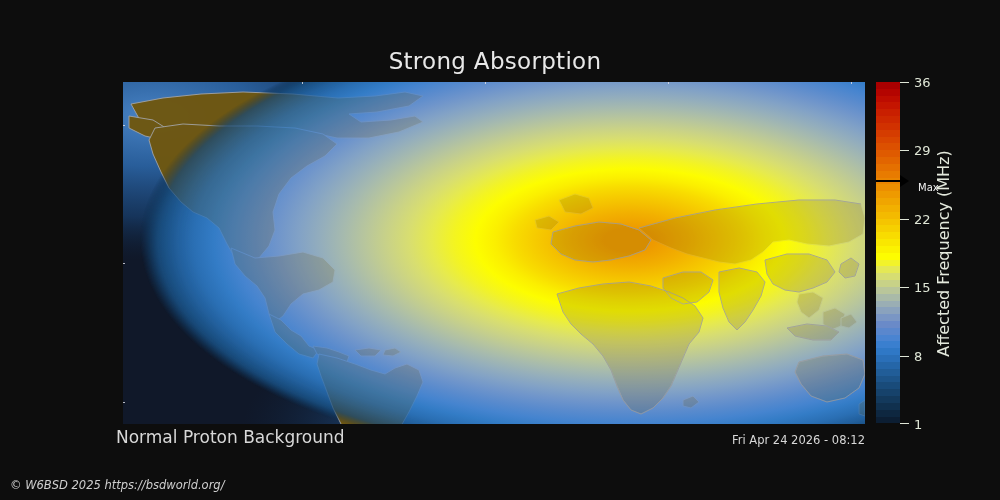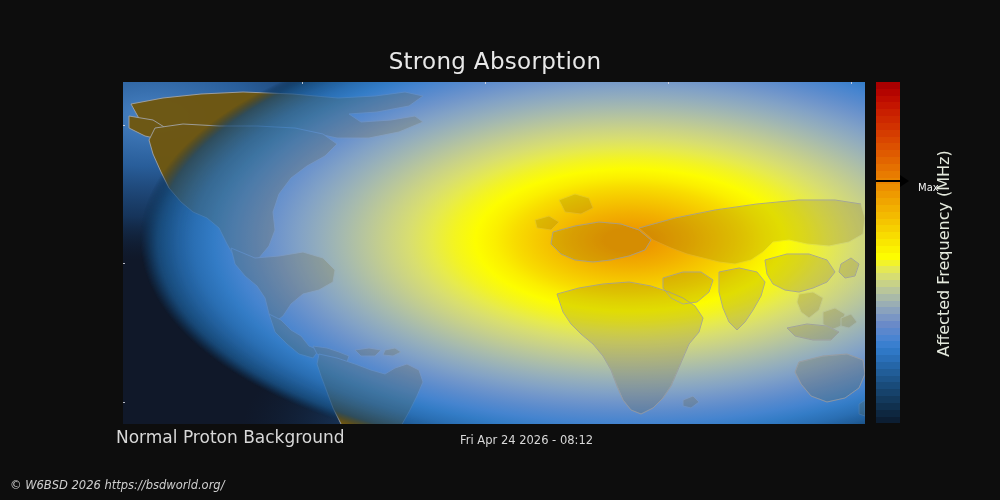--- a/index.html
+++ b/index.html
@@ -84,20 +84,21 @@
     font-size:10px;color:#f2f2f2;line-height:11px;margin-left:41px;
   }
 
   
   .cap-left{
     position:absolute;left:116px;top:430px;
     font-size:17px;color:#d8d8d8;line-height:14px;
   }
   .cap-right{
     position:absolute;left:460px;top:433px;width:405px;
+    text-align:right;
     font-size:11.5px;color:#d8d8d8;
   }
   .footer{
     position:absolute;left:10px;top:478px;
     font-size:11.5px;color:#cfcfcf;
     font-style:italic;
     white-space:nowrap;
   }
 </style>
 </head>
@@ -353,32 +354,46 @@
       <i style="background: rgb(37, 102, 168); height: 6.84px;"></i>
       <i style="background: rgb(33, 93, 152); height: 6.84px;"></i>
       <i style="background: rgb(29, 84, 137); height: 6.84px;"></i>
       <i style="background: rgb(25, 75, 122); height: 6.84px;"></i>
       <i style="background: rgb(22, 66, 107); height: 6.84px;"></i>
       <i style="background: rgb(19, 57, 92); height: 6.84px;"></i>
       <i style="background: rgb(16, 48, 78); height: 6.84px;"></i>
       <i style="background: rgb(14, 39, 64); height: 6.84px;"></i>
       <i style="background: rgb(12, 30, 51); height: 6.84px;"></i>
     </div>
+  <div class="cb-ticks">
+      <div class="cb-tick" style="top: 0px;"></div>
+      <div class="cb-lab" style="top: 0px;">36</div>
+      <div class="cb-tick" style="top: 68.4px;"></div>
+      <div class="cb-lab" style="top: 68.4px;">29</div>
+      <div class="cb-tick" style="top: 136.8px;"></div>
+      <div class="cb-lab" style="top: 136.8px;">22</div>
+      <div class="cb-tick" style="top: 205.2px;"></div>
+      <div class="cb-lab" style="top: 205.2px;">15</div>
+      <div class="cb-tick" style="top: 273.6px;"></div>
+      <div class="cb-lab" style="top: 273.6px;">8</div>
+      <div class="cb-tick" style="top: 341px;"></div>
+      <div class="cb-lab" style="top: 342px;">1</div>
+    </div>
 
   <div class="max-marker" style="top: 172.714px;">
     <div class="arrow-line"></div>
     <div class="arrow-head"></div>
     <div class="max-txt">Max</div>
   </div>
 
   <div class="cb-title">
     <span>Affected Frequency (MHz)</span>
   </div>
 
   <div class="cap-left">
     <div>Normal Proton Background</div>
   </div>
 
   <div class="cap-right">Fri Apr 24 2026 - 08:12</div>
 
-  <div class="footer">© W6BSD 2026 https://bsdworld.org/</div>
+  <div class="footer">© W6BSD 2025 https://bsdworld.org/</div>
 
 </div>
 
 </body></html>

